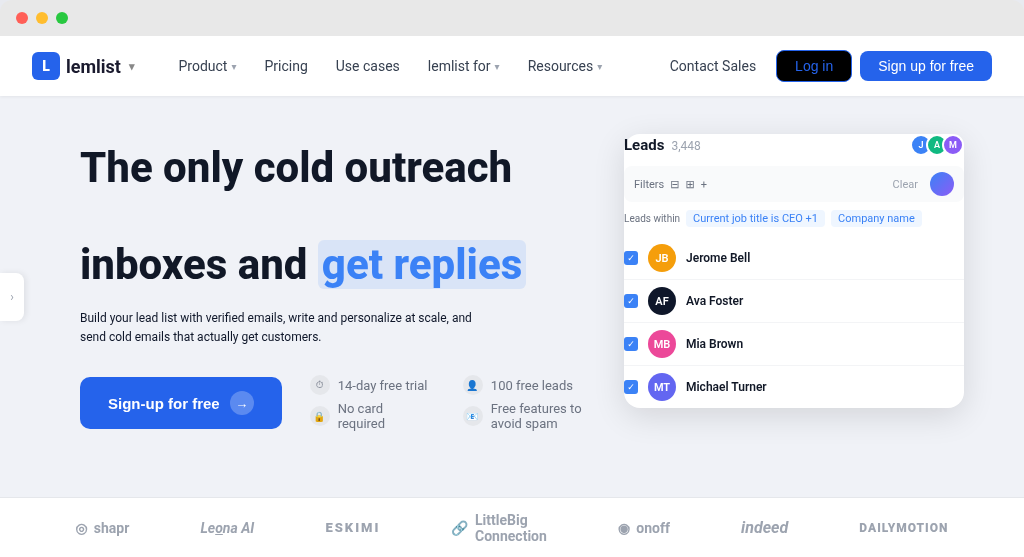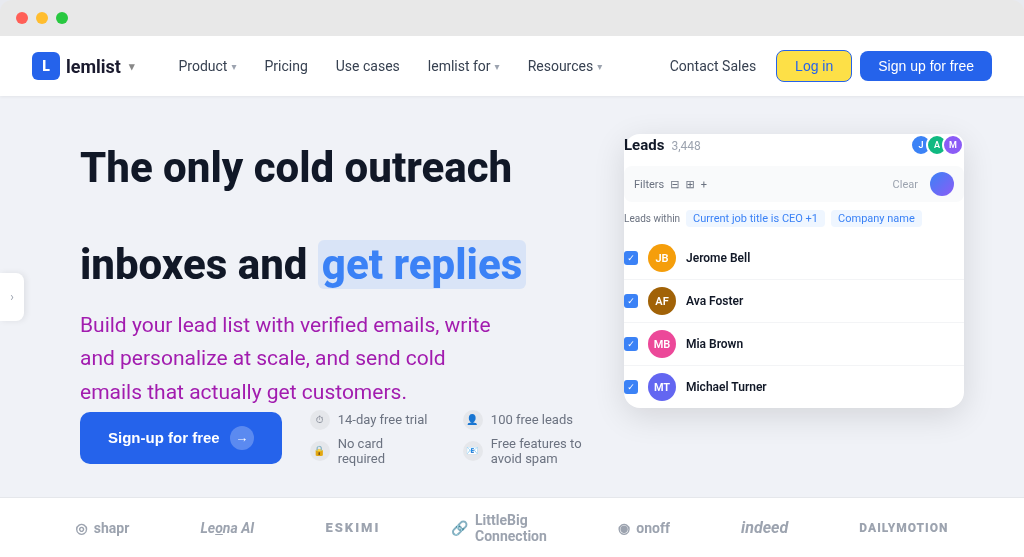--- a/index.html
+++ b/index.html
@@ -101,21 +101,21 @@
       cursor: pointer;
       padding: 6px 12px;
     }
     .btn-login {
       font-size: 14px;
       color: #2563eb;
       border: 1.5px solid #2563eb;
       border-radius: 8px;
       padding: 7px 18px;
       cursor: pointer;
-      background: #fde047;
+      background: #000000;
       font-weight: 500;
     }
     .btn-signup {
       font-size: 14px;
       color: white;
       background: #2563eb;
       border-radius: 8px;
       padding: 7px 18px;
       cursor: pointer;
       font-weight: 500;
@@ -145,23 +145,24 @@
       margin-bottom: 20px;
     }
     .hero-title .highlight {
       color: #3b82f6;
       background: rgba(59, 130, 246, 0.12);
       border-radius: 6px;
       padding: 0 4px;
     }
 
     .hero-desc {
-      font-size: 21px;
-      color: #a21caf;
+      font-size: 12px;
+      color: #0f172a;
       line-height: 1.6;
+      margin-bottom: 28px;
       max-width: 420px;
     }
 
     .hero-cta-row {
       display: flex;
       align-items: center;
       gap: 28px;
       margin-bottom: 8px;
     }
     .btn-hero-signup {
@@ -310,21 +311,21 @@
       width: 28px; height: 28px;
       border-radius: 50%;
       background: #d1d5db;
       flex-shrink: 0;
       display: flex; align-items: center; justify-content: center;
       font-size: 11px;
       font-weight: 600;
       color: white;
     }
     .lead-avatar.av1 { background: #f59e0b; }
-    .lead-avatar.av2 { background: #a16207; }
+    .lead-avatar.av2 { background: #0f172a; }
     .lead-avatar.av3 { background: #6366f1; }
     .lead-avatar.av4 { background: #ec4899; }
     .lead-name {
       font-size: 12px;
       font-weight: 600;
       color: #111827;
     }
 
     
     .logo-bar {

